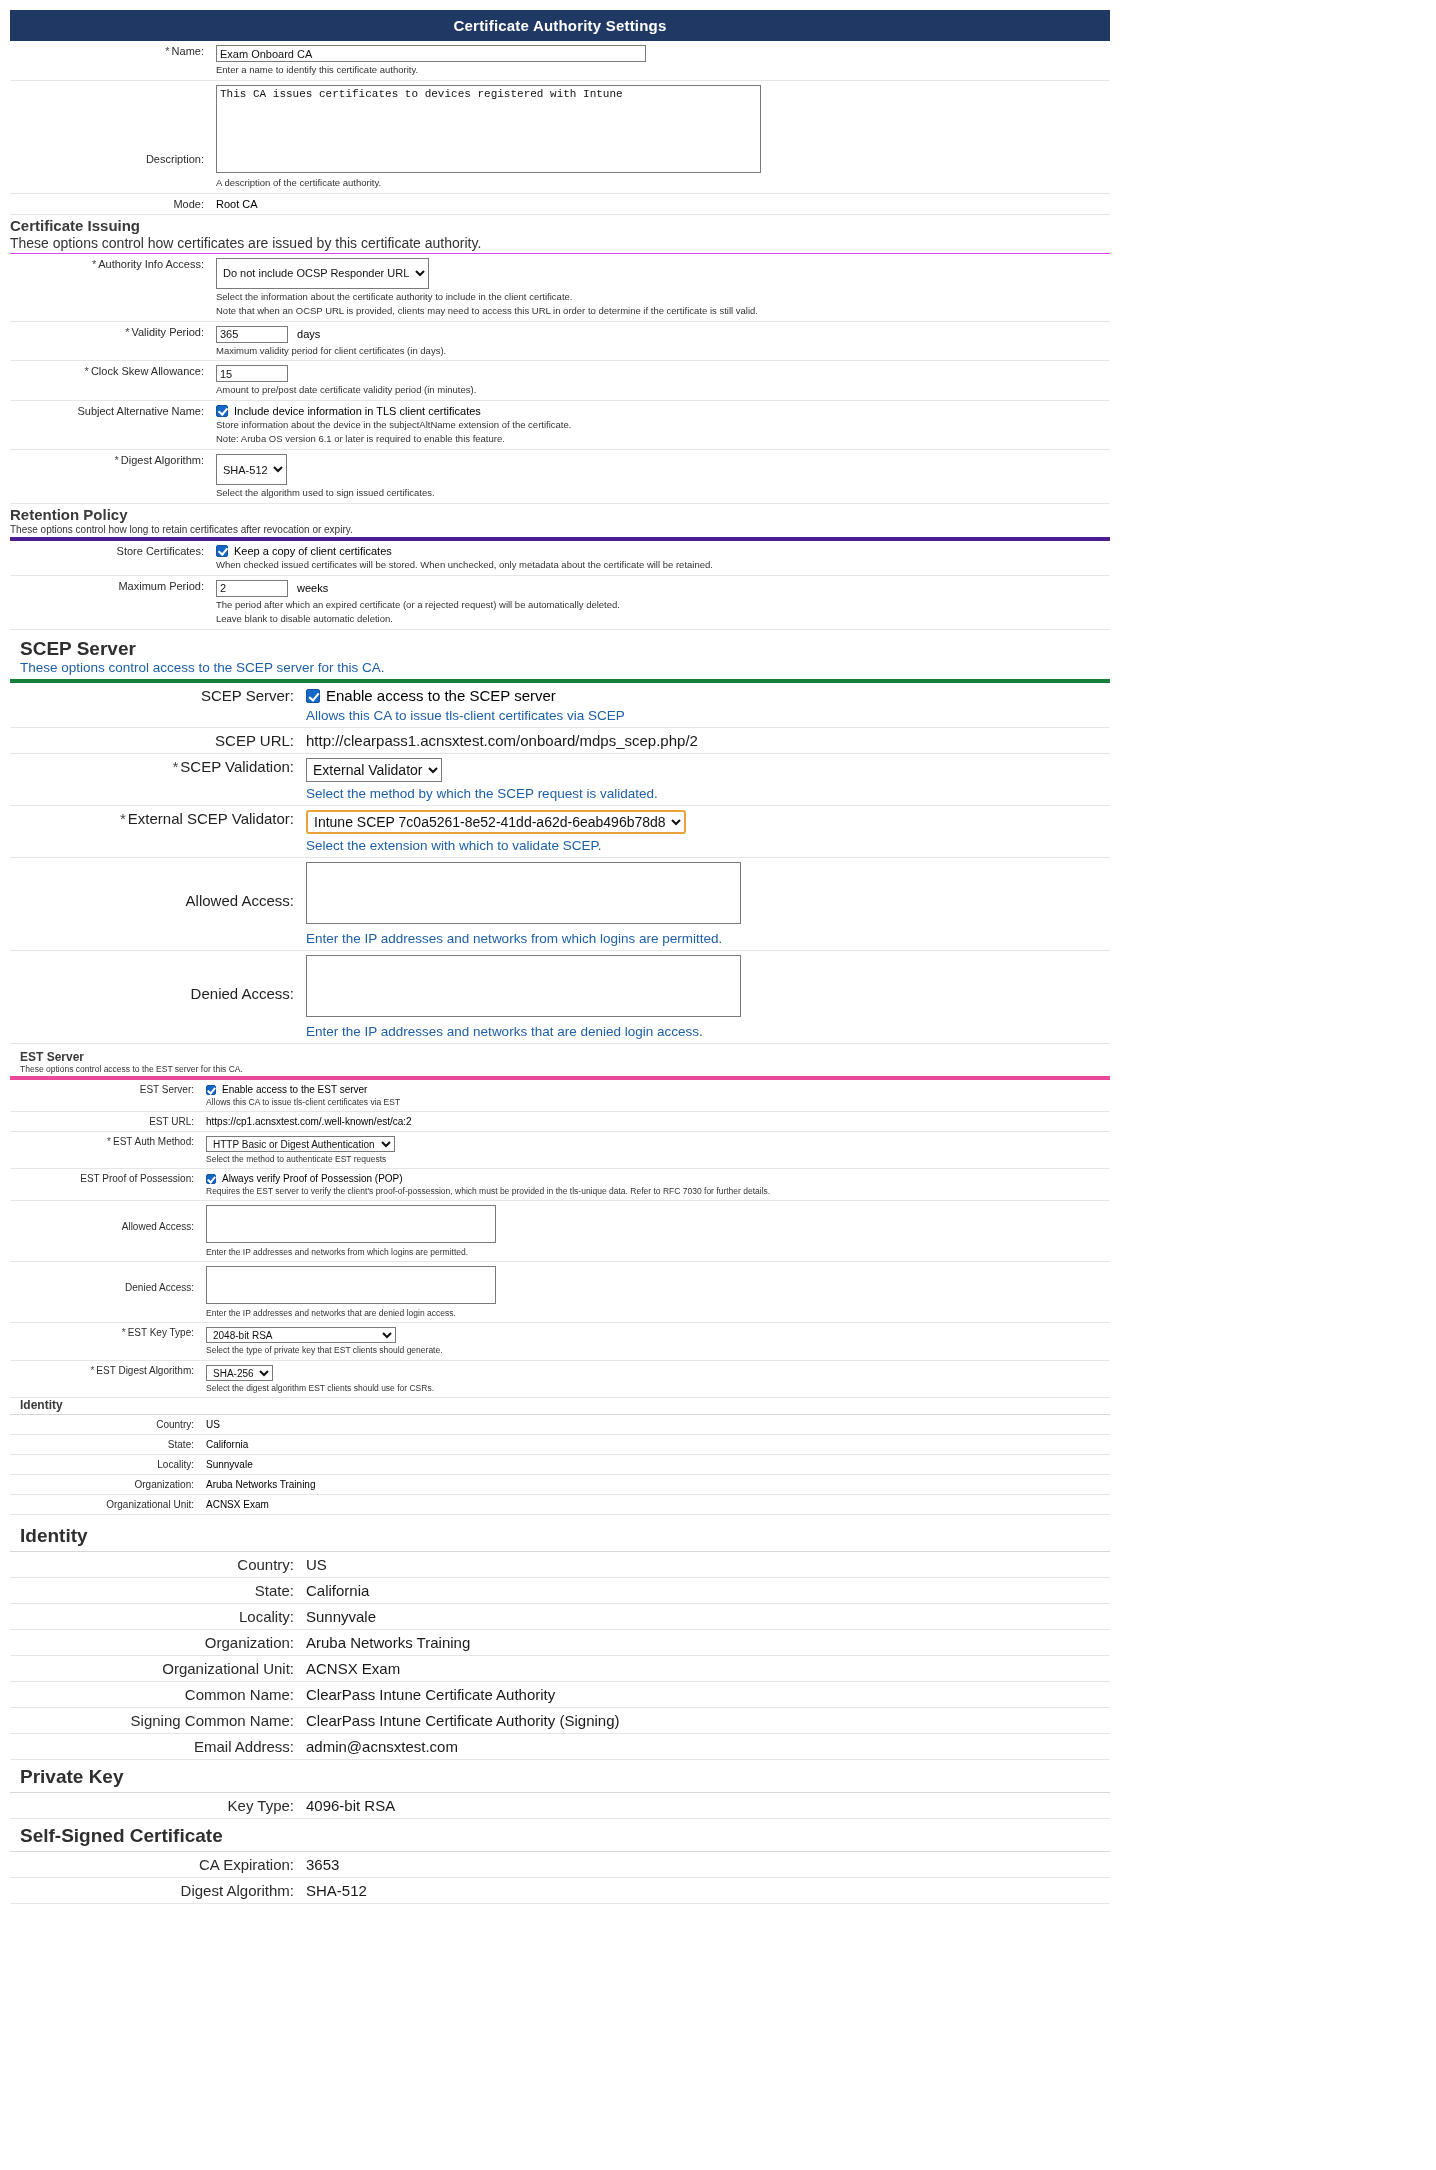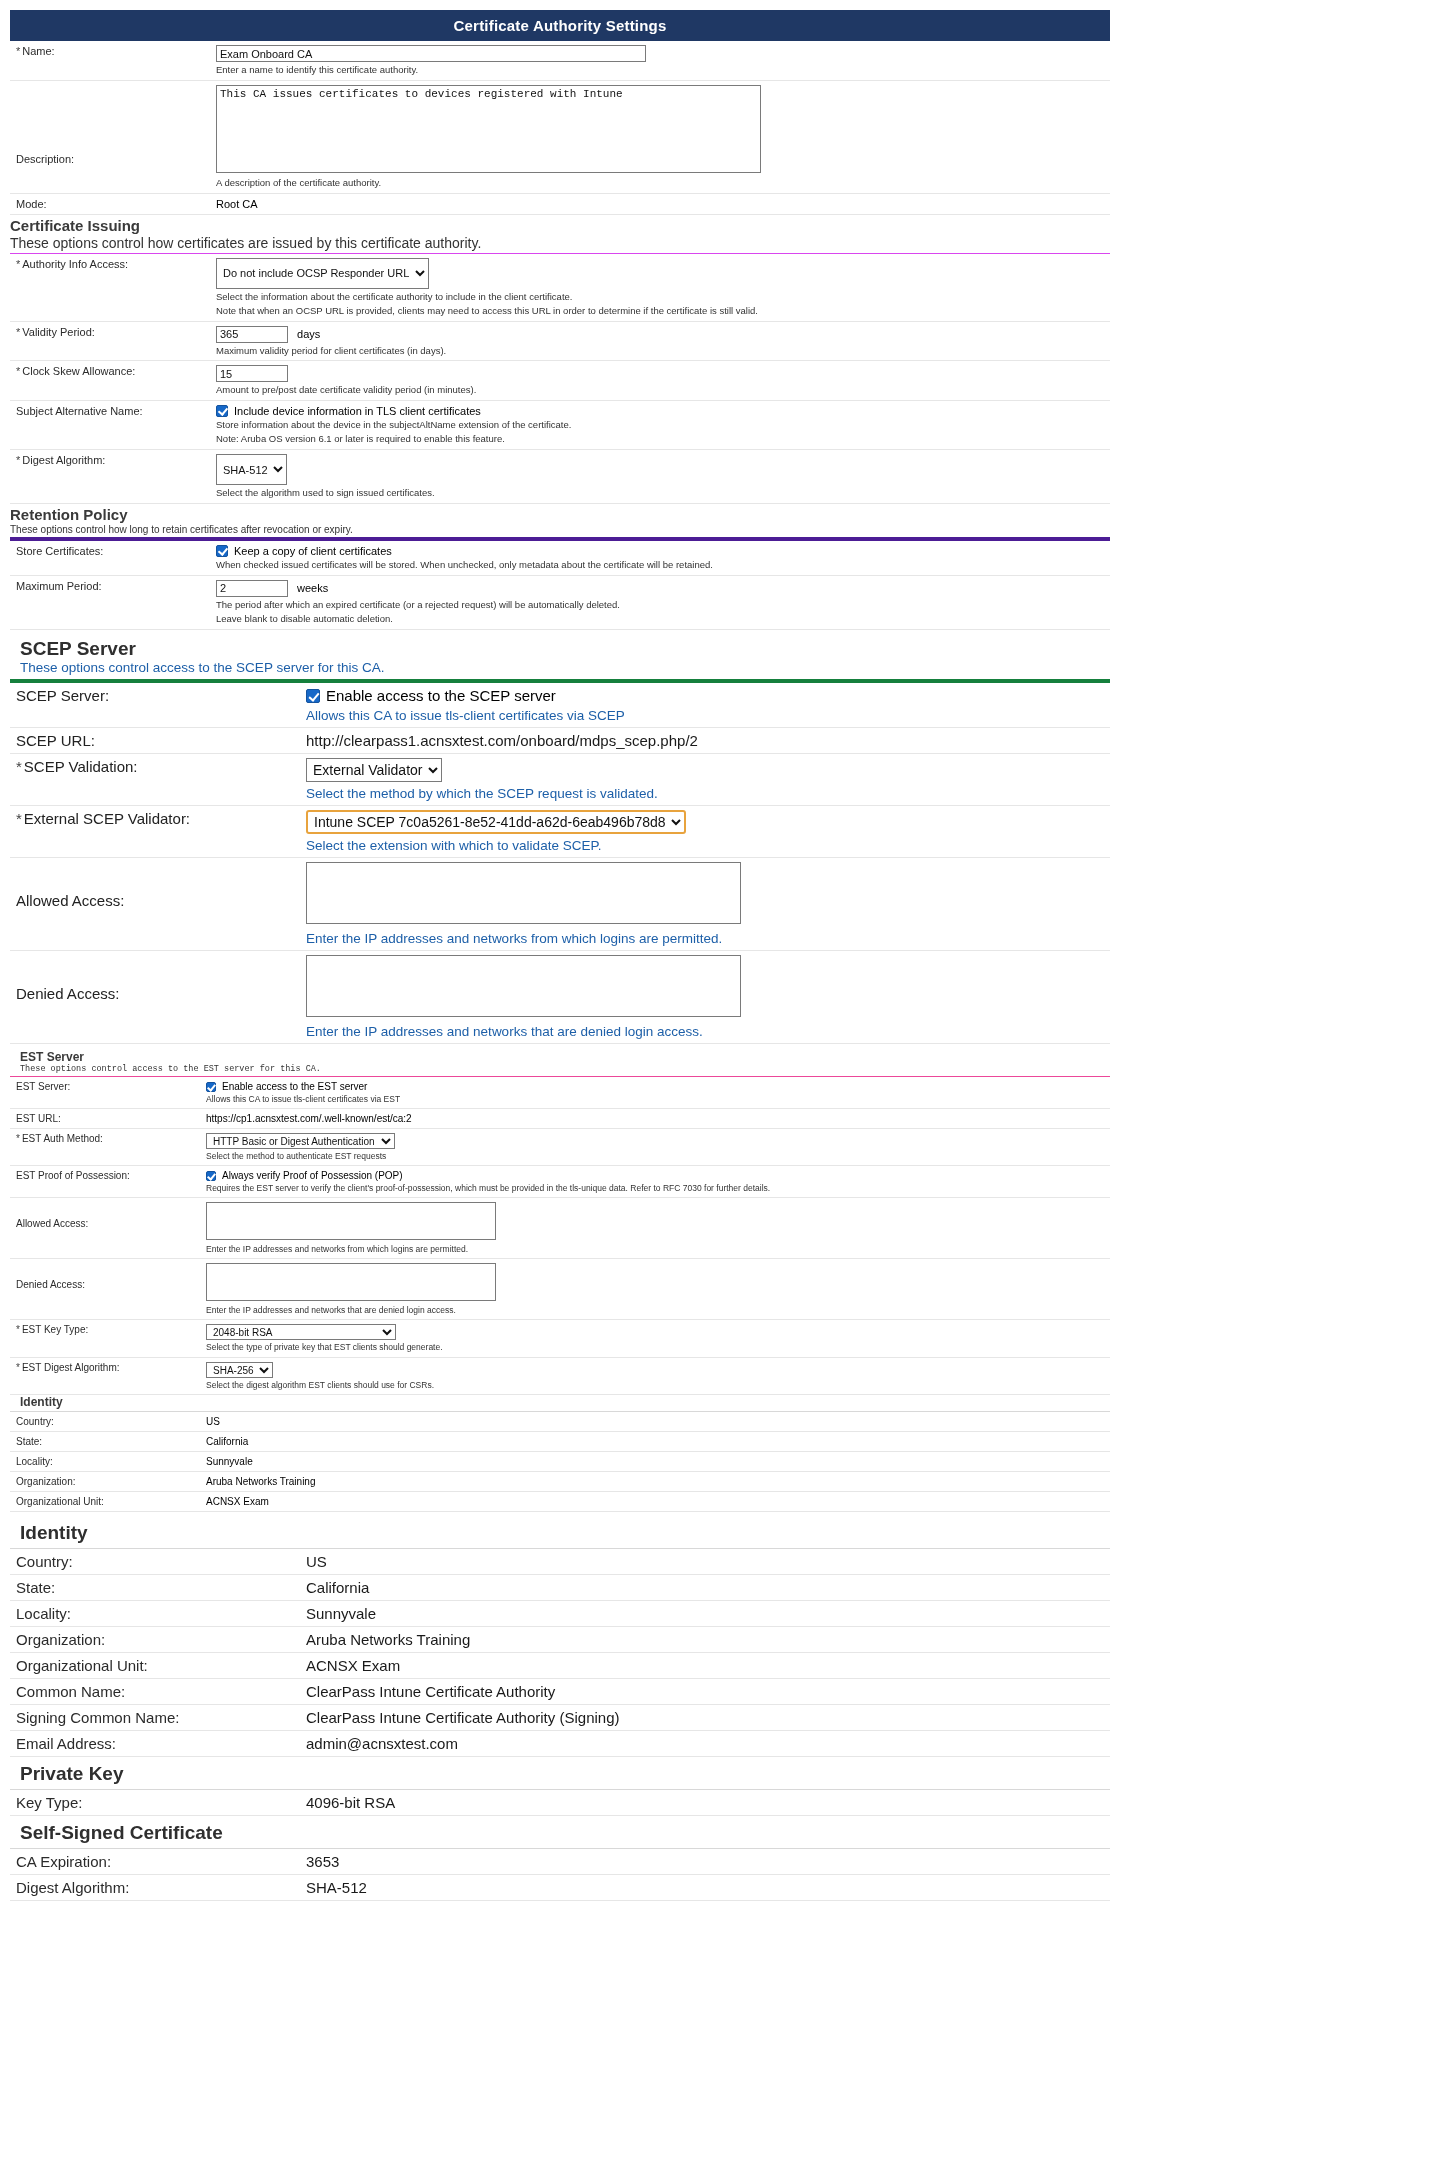--- a/index.html
+++ b/index.html
@@ -34,20 +34,21 @@
     width: 100%;
     border-collapse: collapse;
     table-layout: fixed;
   }
   table.form td {
     vertical-align: top;
     padding: 4px 6px;
     border-bottom: 1px solid #e6e6e6;
   }
   td.lbl {
+    text-align: right;
     color: #2b2b2b;
     white-space: nowrap;
   }
   td.val { text-align: left; }
 
   .req { color: #444; margin-right: 2px; }
 
   .hint {
     color: #333;
     display: block;
@@ -328,21 +329,21 @@
             <textarea class="ta" style="width: 435px; height: 62px;"></textarea>
             <span class="hint blue">Enter the IP addresses and networks that are denied login access.</span>
           </td>
         </tr>
       </tbody>
         </table>
     </div>
 
     <div class="tiny" style="margin-top:6px;">
       <div style="font-size:12px;font-weight:bold;color:#3a3a3a;padding-left:10px;">EST Server</div>
-      <div style="font-size:8.5px;color:#333;padding-left:10px;border-bottom:1px solid #ec4899;padding-bottom:2px;font-family:Liberation Mono, monospace;">These options control access to the EST server for this CA.</div>
+      <div style="font-size:8.5px;color:#333;padding-left:10px;border-bottom:4px solid #ec4899;padding-bottom:2px;">These options control access to the EST server for this CA.</div>
 
       <table class="form">
         <colgroup>
             <col style="width:190px">
             <col>
           </colgroup>
         <tbody>
             <tr>
           <td class="lbl">EST Server:</td>
           <td class="val">

